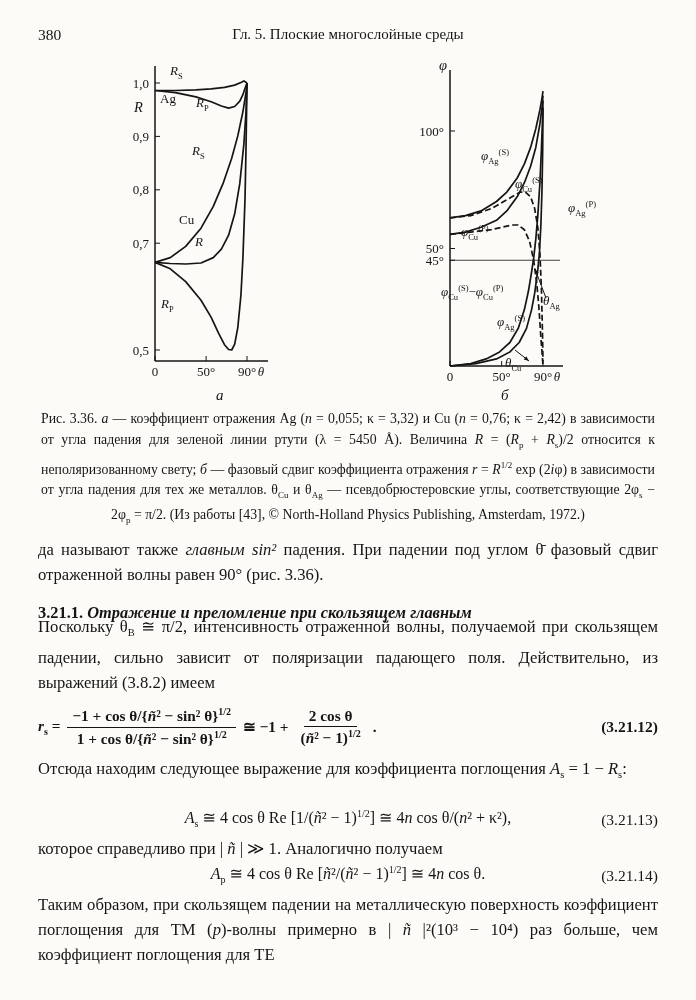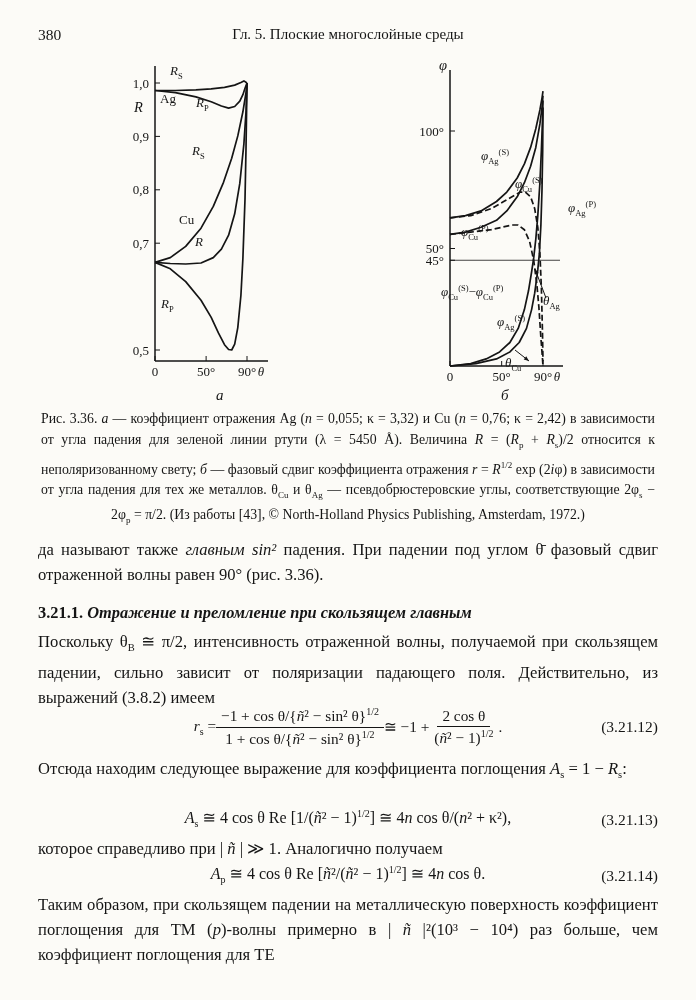--- a/index.html
+++ b/index.html
@@ -20,21 +20,21 @@
   .caption{position:absolute;top:409px;left:41px;width:614px;font-size:13.8px;line-height:20.6px;
            text-align:justify;text-align-last:center;}
   .caption sup,.caption sub{font-size:9px;}
   .para{position:absolute;left:38px;width:620px;font-size:16.6px;line-height:25px;text-align:justify;}
   .para sup,.para sub{font-size:10.5px;}
   .sect{position:absolute;left:38px;width:620px;font-size:16.4px;}
   .sectnum{font-weight:700;text-align:center;}
   .secttitle{font-weight:700;font-style:italic;}
   .eq{position:absolute;left:38px;width:620px;font-size:16px;text-align:center;}
   .eq sup,.eq sub{font-size:10px;}
-  .eqflex{display:flex;justify-content:center;align-items:center;font-size:15.3px;}
+  .eqflex{display:flex;align-items:center;gap:7px;font-size:15.3px;font-weight:bold;}
   .frac{display:inline-flex;flex-direction:column;align-items:center;line-height:1.25;}
   .frac .num{border-bottom:1.2px solid var(--ink);padding:0 5px 1px;}
   .frac .den{padding:1px 5px 0;}
   .eqtag{position:absolute;right:0;top:50%;transform:translateY(-50%);font-size:15.5px;}
 </style>
 </head>
 <body>
 
 <div class="page">
   <div class="pagenum">380</div>
@@ -122,21 +122,21 @@
 
   <div class="caption">Рис. 3.36. <i>а</i> — коэффициент отражения Ag (<i>n</i> = 0,055; κ = 3,32) и Cu (<i>n</i> = 0,76; κ = 2,42) в зависимости от угла падения для зеленой линии ртути (λ = 5450 Å). Величина <i>R</i> = (<i>R</i><sub>p</sub> + <i>R</i><sub>s</sub>)/2 относится к неполяризованному свету; <i>б</i> — фазовый сдвиг коэффициента отражения <i>r</i> = <i>R</i><sup>1/2</sup> exp (2<i>i</i>φ) в зависимости от угла падения для тех же металлов. θ<sub>Cu</sub> и θ<sub>Ag</sub> — псевдобрюстеровские углы, соответствующие 2φ<sub>s</sub> − 2φ<sub>p</sub> = π/2. (Из работы [43], © North-Holland Physics Publishing, Amsterdam, 1972.)</div>
 
   <div class="para" style="top:537px">да называют также <i>главным sin²</i> падения. При падении под углом θ̄ фазовый сдвиг отраженной волны равен 90° (рис. 3.36).</div>
 
   <div class="sect" style="top:603px">
     <span class="sectnum">3.21.1.</span>
     <span class="secttitle">Отражение и преломление при скользящем главным</span>
   </div>
 
-  <div class="para" style="top:629px">Поскольку θ<sub>B</sub> ≅ π/2, интенсивность отраженной волны, получаемой при скользящем падении, сильно зависит от поляризации падающего поля. Действительно, из выражений (3.8.2) имеем</div>
+  <div class="para" style="top:614px">Поскольку θ<sub>B</sub> ≅ π/2, интенсивность отраженной волны, получаемой при скользящем падении, сильно зависит от поляризации падающего поля. Действительно, из выражений (3.8.2) имеем</div>
 
   <div class="eq eqflex" style="top:702px;height:50px">
     <span><i>r</i><sub>s</sub> =</span>
     <span class="frac">
       <span class="num">−1 + cos θ/{<i>ñ</i>² − sin² θ}<sup>1/2</sup></span>
       <span class="den">1 + cos θ/{<i>ñ</i>² − sin² θ}<sup>1/2</sup></span>
     </span>
     <span>≅ −1 +</span>
     <span class="frac">
       <span class="num">2 cos θ</span>

